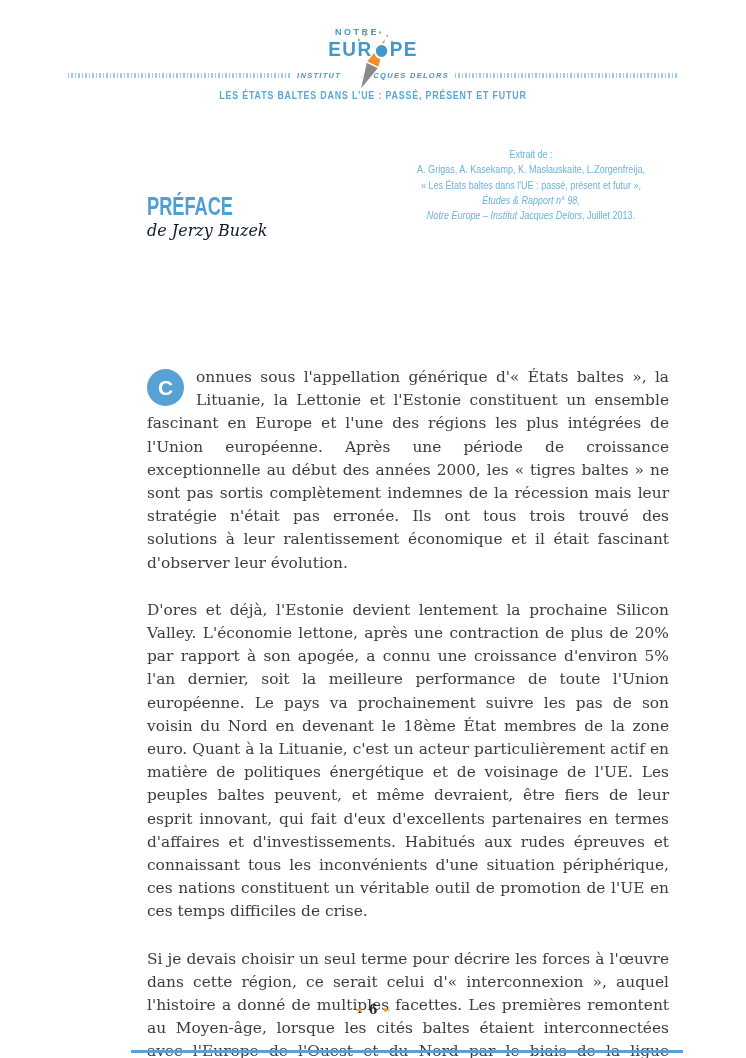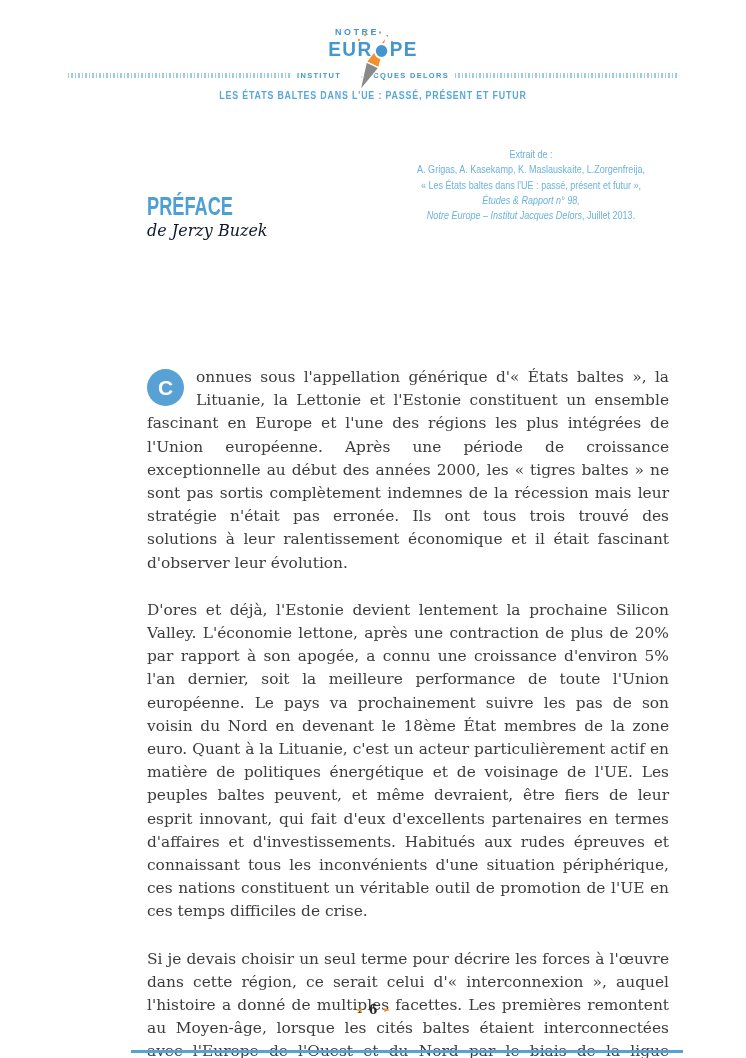--- a/index.html
+++ b/index.html
@@ -26,21 +26,21 @@
   }
   .compass { position:absolute; top:28px; left:50%; margin-left:-22px; width:44px; height:70px; z-index:1; }
 
   .rule-row { position:absolute; top:71px; left:34px; right:34px; display:flex; align-items:center; z-index:0; }
   .rule {
     flex:1; height:5px;
     background-image:repeating-linear-gradient(90deg,#9ecbe6 0 1.5px, rgba(0,0,0,0) 1.5px 3.5px);
   }
   .rule-label {
     display:flex; gap:20px; padding:0 6px; font-family:"Liberation Sans", sans-serif;
-    font-weight:bold; font-size:7.5px; letter-spacing:1.3px; color:#4596cd; white-space:nowrap;
+    font-weight:bold; font-size:7.5px; letter-spacing:1.3px; color:#4596cd; white-space:nowrap;font-style:italic;
   }
 
   .page-title {
     position:absolute; top:89px; left:0; right:0; text-align:center;
     font-family:"Liberation Sans", sans-serif; font-weight:bold; font-size:10.5px;
     letter-spacing:1px; color:#58a7da; transform:scaleX(0.84); white-space:nowrap;
   }
 
   
   .citation {

